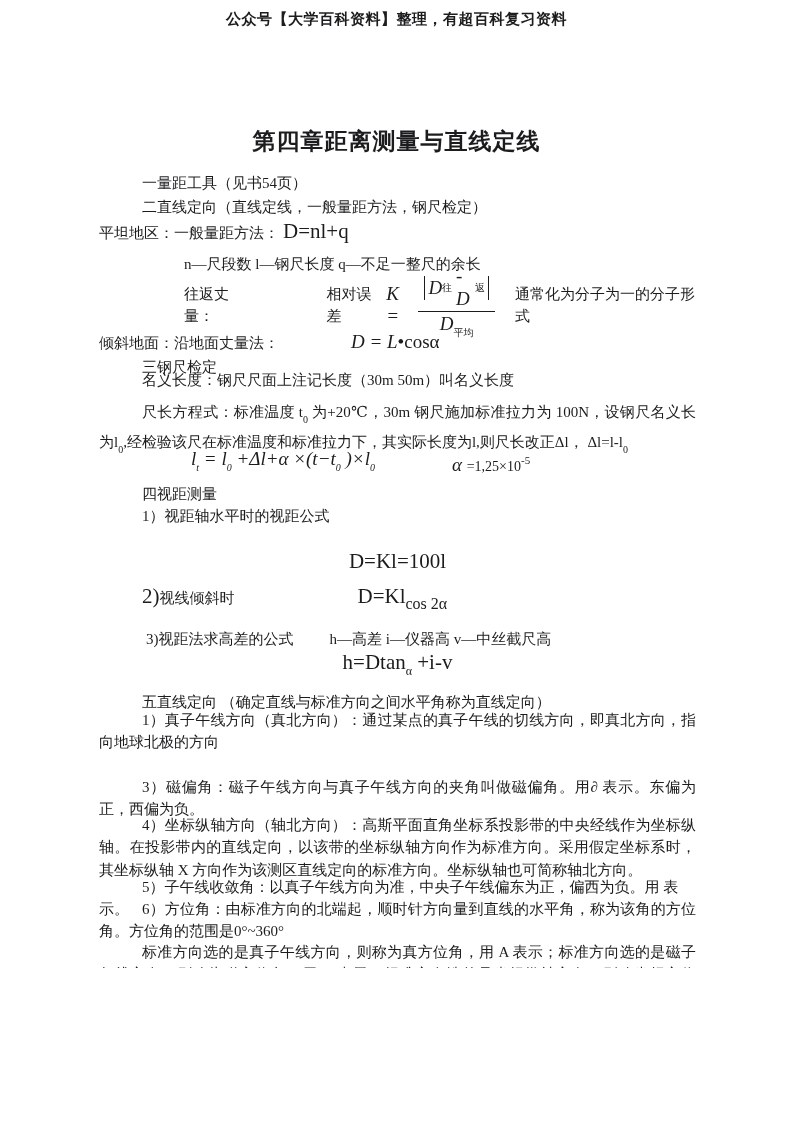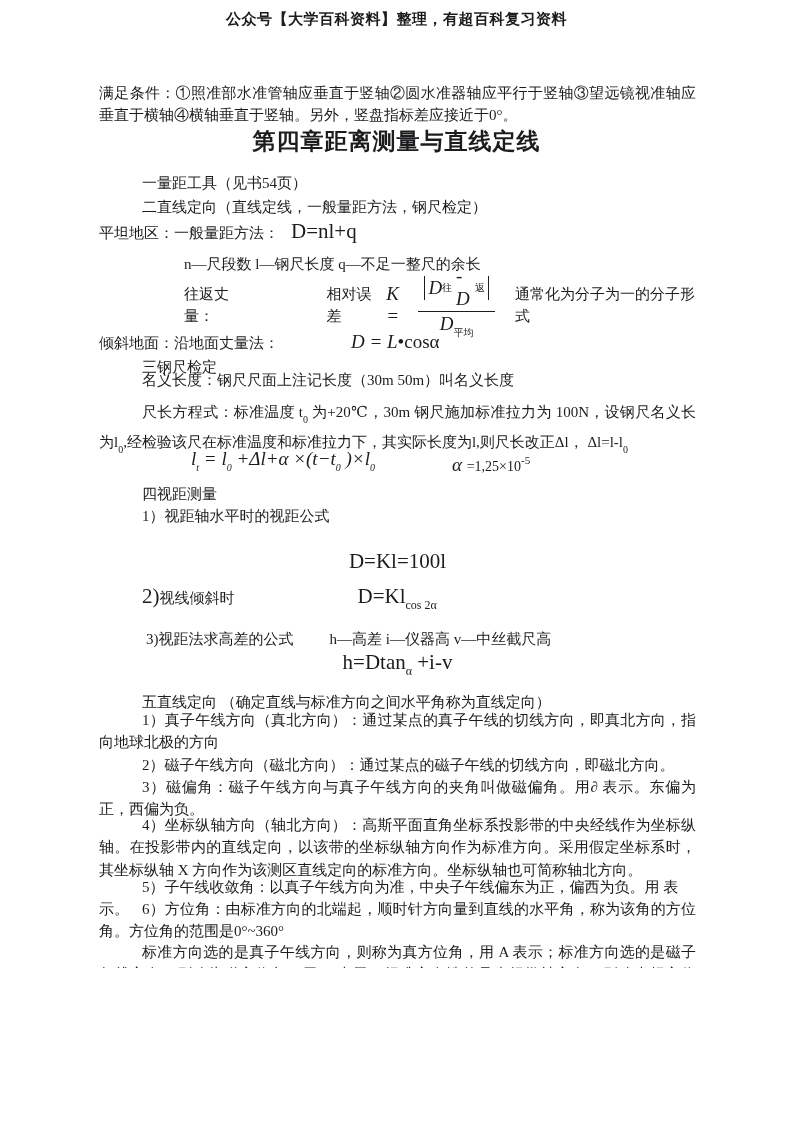--- a/index.html
+++ b/index.html
@@ -39,30 +39,29 @@
   .absbar { display: inline-block; width: 0; height: 24px; border-left: 1.2px solid #1c1c1e; margin: 0 3px; }
   .pageno { top: 1025px; font-size: 14px; }
 </style>
 </head>
 <body>
 
 <div class="page">
 
   <div class="blk full center header-line">公众号【大学百科资料】整理，有超百科复习资料</div>
 
-  <div class="blk just intro">满足条件：①照准部水准管轴应垂直于竖轴②圆水准器轴应平行于竖轴③望远镜视准轴应垂直于横轴④横轴垂直于竖轴。另外，竖盘指标差应接近于0°。</div>
 
   <div class="blk full center chapter">第四章距离测量与直线定线</div>
 
   <div class="blk ind" style="top:172px">一量距工具（见书54页）</div>
   <div class="blk ind" style="top:196px">二直线定向（直线定线，一般量距方法，钢尺检定）</div>
 
   <div class="blk row" style="top:219px">
     <span>平坦地区：一般量距方法：</span>
-    <span class="fml f21" style="margin-left:12px">D=nl+q</span>
+    <span class="fml f21" style="margin-left:4px">D=nl+q</span>
   </div>
 
   <div class="blk" style="top:253px;padding-left:85px">n—尺段数 l—钢尺长度 q—不足一整尺的余长</div>
 
   <div class="blk rowc" style="top:277px;height:56px">
     <span style="padding-left:85px">往返丈量：</span>
     <span style="margin-left:73px">相对误差</span>
     <span class="fml f19 it" style="margin-left:4px">K =</span>
     <span class="frac fml f19">
       <span class="num">
@@ -104,33 +103,32 @@
   </div>
 
   <div class="blk ind" style="top:483px">四视距测量</div>
   <div class="blk ind" style="top:505px">1）视距轴水平时的视距公式</div>
 
   <div class="blk center fml f21" style="top:549px">D=Kl=100l</div>
 
   <div class="blk row" style="top:584px">
     <span class="fml f21" style="margin-left:43px">2)</span>
     <span>视线倾斜时</span>
-    <span class="fml f21" style="margin-left:123px"><span>D=Kl</span><span class="s subpos" style="font-size:12px">cos 2α</span></span>
+    <span class="fml f21" style="margin-left:123px"><span>D=Kl</span><span class="s subpos" style="font-size:16px">cos 2α</span></span>
   </div>
 
   <div class="blk row" style="top:628px">
     <span style="margin-left:47px">3)视距法求高差的公式</span>
     <span style="margin-left:36px">h—高差 i—仪器高 v—中丝截尺高</span>
   </div>
 
   <div class="blk ind" style="top:691px">五直线定向 （确定直线与标准方向之间水平角称为直线定向）</div>
 
   <div class="blk center fml f21" style="top:650px"><span>h=Dtan</span><span class="s subpos" style="font-size:12px">α</span><span> +i-v</span></div>
   <div class="blk just ind" style="top:709px">1）真子午线方向（真北方向）：通过某点的真子午线的切线方向，即真北方向，指向地球北极的方向</div>
-  <div class="blk ind" style="top:754px">2）磁子午线方向（磁北方向）：通过某点的磁子午线的切线方向，即磁北方向。</div>
   <div class="blk just ind" style="top:776px">3）磁偏角：磁子午线方向与真子午线方向的夹角叫做磁偏角。用∂ 表示。东偏为正，西偏为负。</div>
   <div class="blk just ind" style="top:814px">4）坐标纵轴方向（轴北方向）：高斯平面直角坐标系投影带的中央经线作为坐标纵轴。在投影带内的直线定向，以该带的坐标纵轴方向作为标准方向。采用假定坐标系时，其坐标纵轴 X 方向作为该测区直线定向的标准方向。坐标纵轴也可简称轴北方向。</div>
   <div class="blk ind" style="top:876px">5）子午线收敛角：以真子午线方向为准，中央子午线偏东为正，偏西为负。用 表示。</div>
   <div class="blk just ind" style="top:898px">6）方位角：由标准方向的北端起，顺时针方向量到直线的水平角，称为该角的方位角。方位角的范围是0°~360°</div>
 
   <div class="blk just" style="top:941px"><span style="padding-left:43px">标准方向选的是真子午线方向，则称为真方位角，用 A 表示；标准方向选的是磁子午线方向，则称为磁方位角，用A</span><span class="s subpos">m</span><span>表示；标准方向选的是坐标纵轴方向，则称坐标方位角，用α 表示。</span></div>
 
   <div class="blk full center pageno">3</div>
 
 </div>

